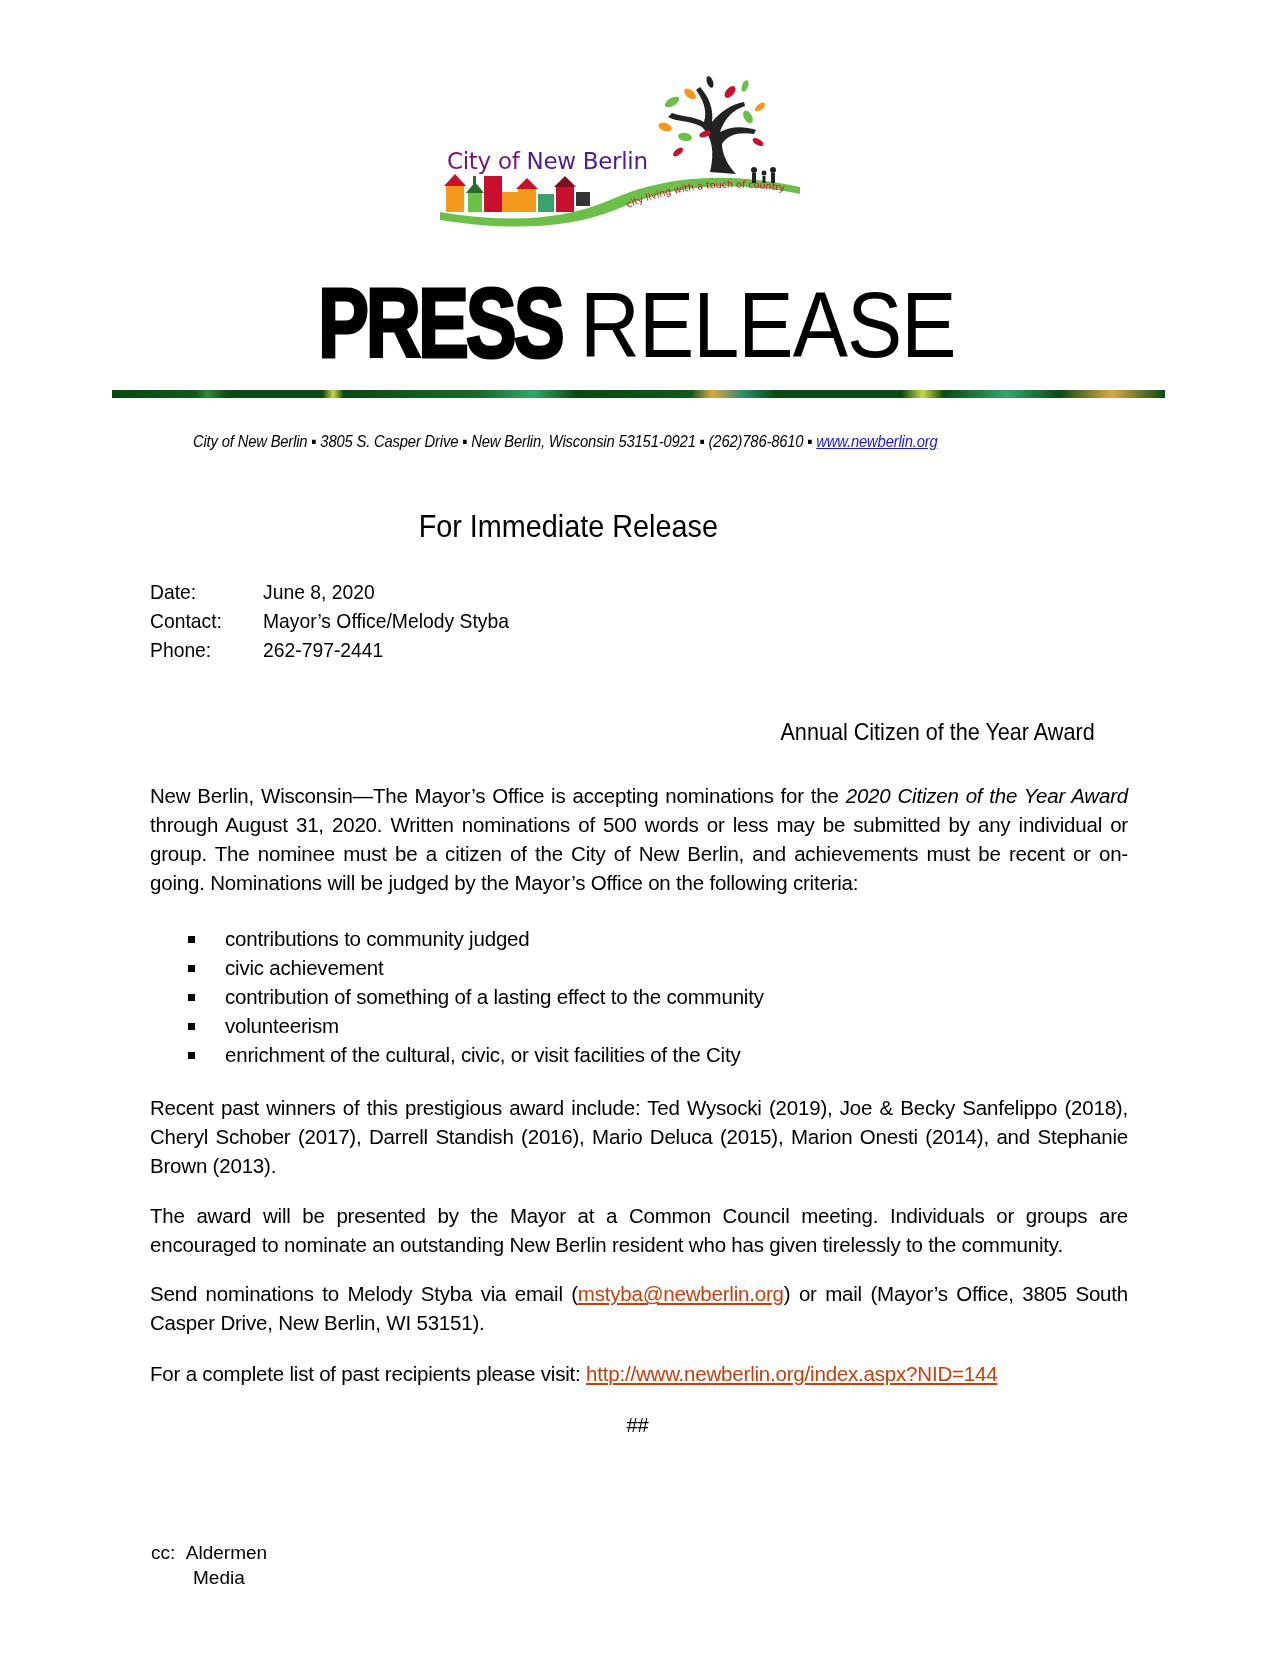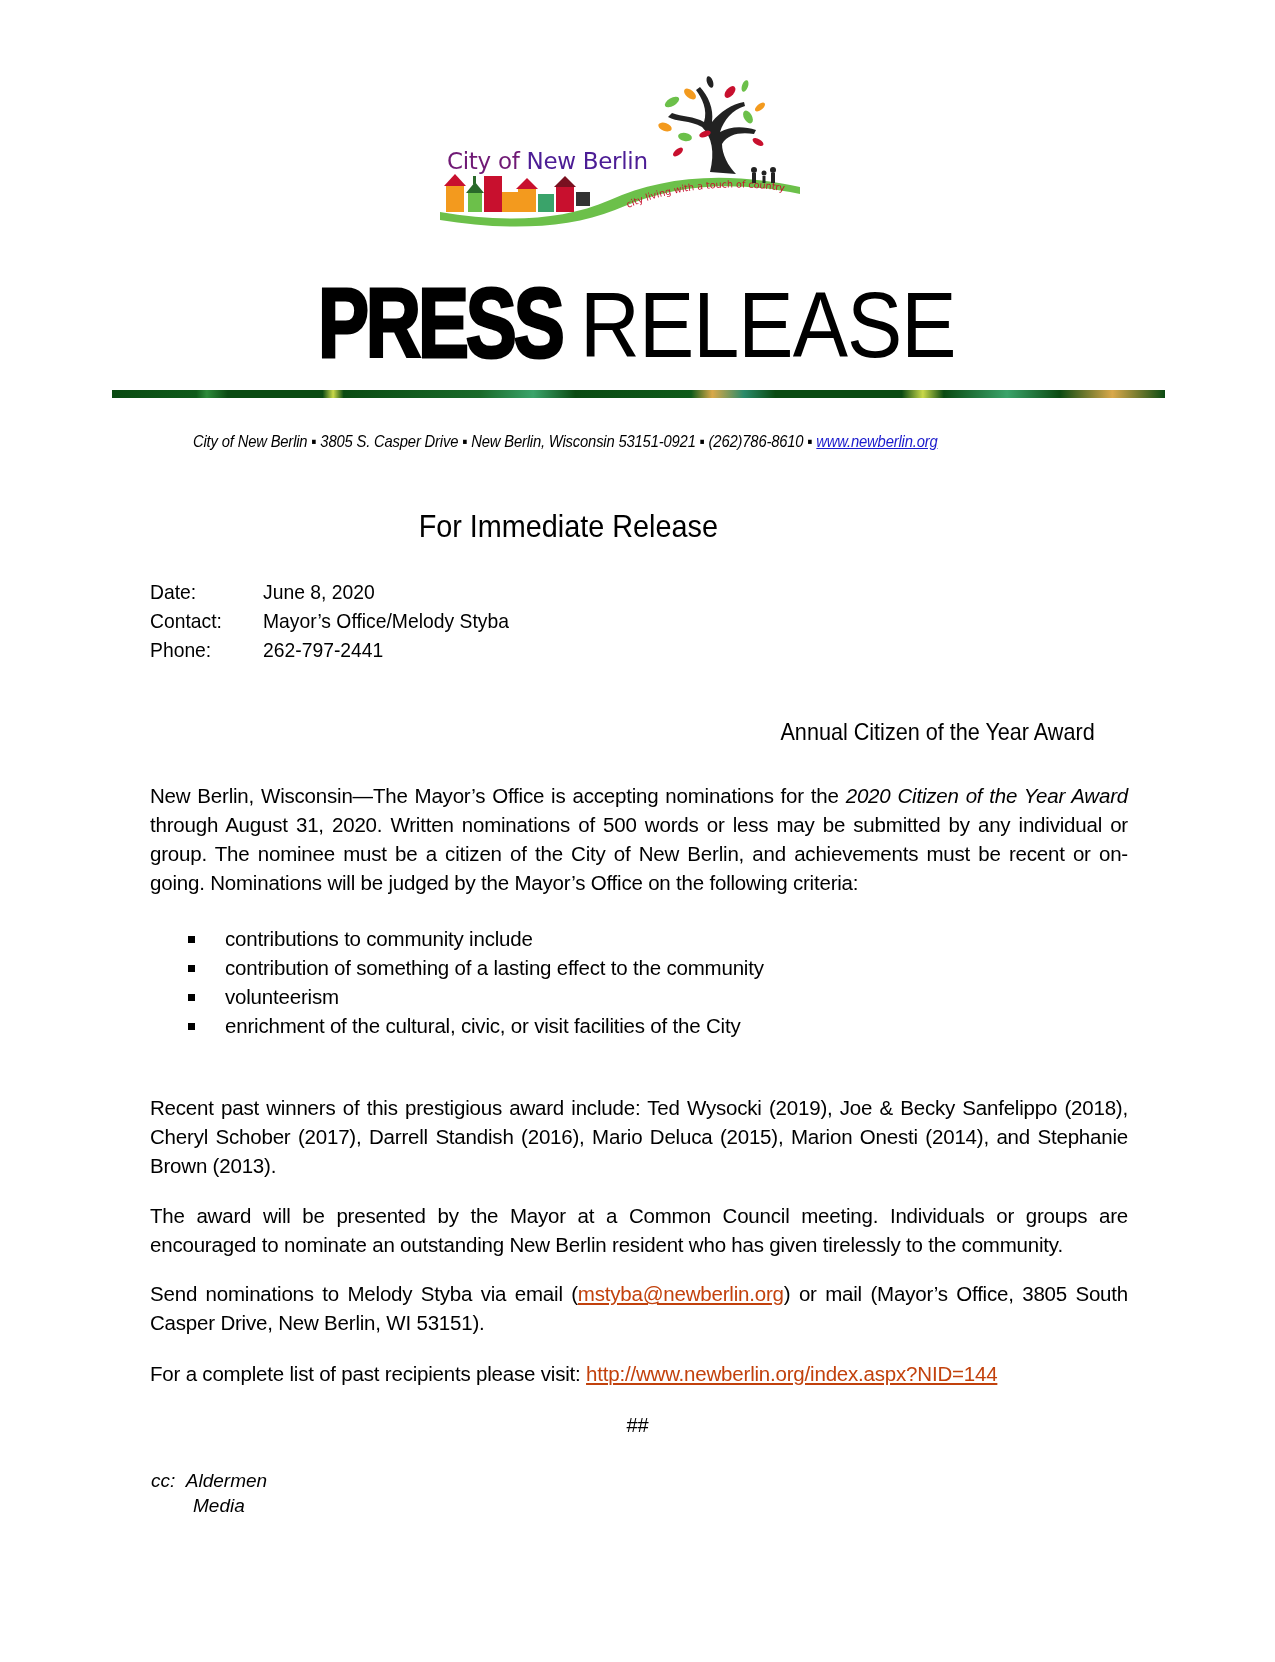--- a/index.html
+++ b/index.html
@@ -52,21 +52,21 @@
           text-align: justify; letter-spacing: -0.2px; }
   .para a { color: #c2410c; text-decoration: underline; }
 
   
   #bullets { left: 188px; top: 924px; margin: 0; padding: 0; list-style: none; font-size: 20.5px; }
   #bullets li { position: relative; padding-left: 37px; height: 29px; line-height: 29px; white-space: nowrap; letter-spacing: -0.2px; }
   #bullets li .sq { position: absolute; left: 0; top: 12px; width: 7px; height: 7px; background: #000; }
 
   #hashes { left: 0; width: 1275px; top: 1414px; text-align: center; font-size: 20px; }
 
-  #cc { left: 151px; top: 1468px; font-size: 19px; line-height: 25px; white-space: nowrap; font-style: italic; }
+  #cc { left: 151px; top: 1540px; font-size: 19px; line-height: 25px; white-space: nowrap; }
   #cc .row2 { padding-left: 42px; }
 </style>
 </head>
 <body>
 
 <div id="logo" class="abs">
   <svg viewBox="0 0 360 160">
 
     <path d="M0 140 C60 150 120 150 170 128 C220 106 280 98 360 115 L360 122 C280 106 225 116 175 138 C125 158 60 158 0 148 Z" fill="#6cc04a"></path>
 
@@ -143,21 +143,22 @@
 
 <div id="heading" class="abs">
   <span>Annual Citizen of the Year Award</span>
 </div>
 
 <div class="para" style="top:781px">
   <span>New Berlin, Wisconsin—The Mayor’s Office is accepting nominations for the </span><i>2020 Citizen of the Year Award</i><span> through August 31, 2020.  Written nominations of 500 words or less may be submitted by any individual or group.  The nominee must be a citizen of the City of New Berlin, and achievements must be recent or on-going.  Nominations will be judged by the Mayor’s Office on the following criteria:</span>
 </div>
 
 <ul id="bullets" class="abs">
-  <li><span class="sq"></span><span>contributions to community include</span></li>
+  <li><span class="sq"></span><span>contributions to community judged</span></li>
+  <li><span class="sq"></span><span>civic achievement</span></li>
   <li><span class="sq"></span><span>contribution of something of a lasting effect to the community</span></li>
   <li><span class="sq"></span><span>volunteerism</span></li>
   <li><span class="sq"></span><span>enrichment of the cultural, civic, or visit facilities of the City</span></li>
 </ul>
 
 <div class="para" style="top:1093px">Recent past winners of this prestigious award include: Ted Wysocki (2019), Joe &amp; Becky Sanfelippo (2018), Cheryl Schober (2017), Darrell Standish (2016), Mario Deluca (2015), Marion Onesti (2014), and Stephanie Brown (2013).</div>
 
 <div class="para" style="top:1201px">The award will be presented by the Mayor at a Common Council meeting.  Individuals or groups are encouraged to nominate an outstanding New Berlin resident who has given tirelessly to the community.</div>
 
 <div class="para" style="top:1279px">

